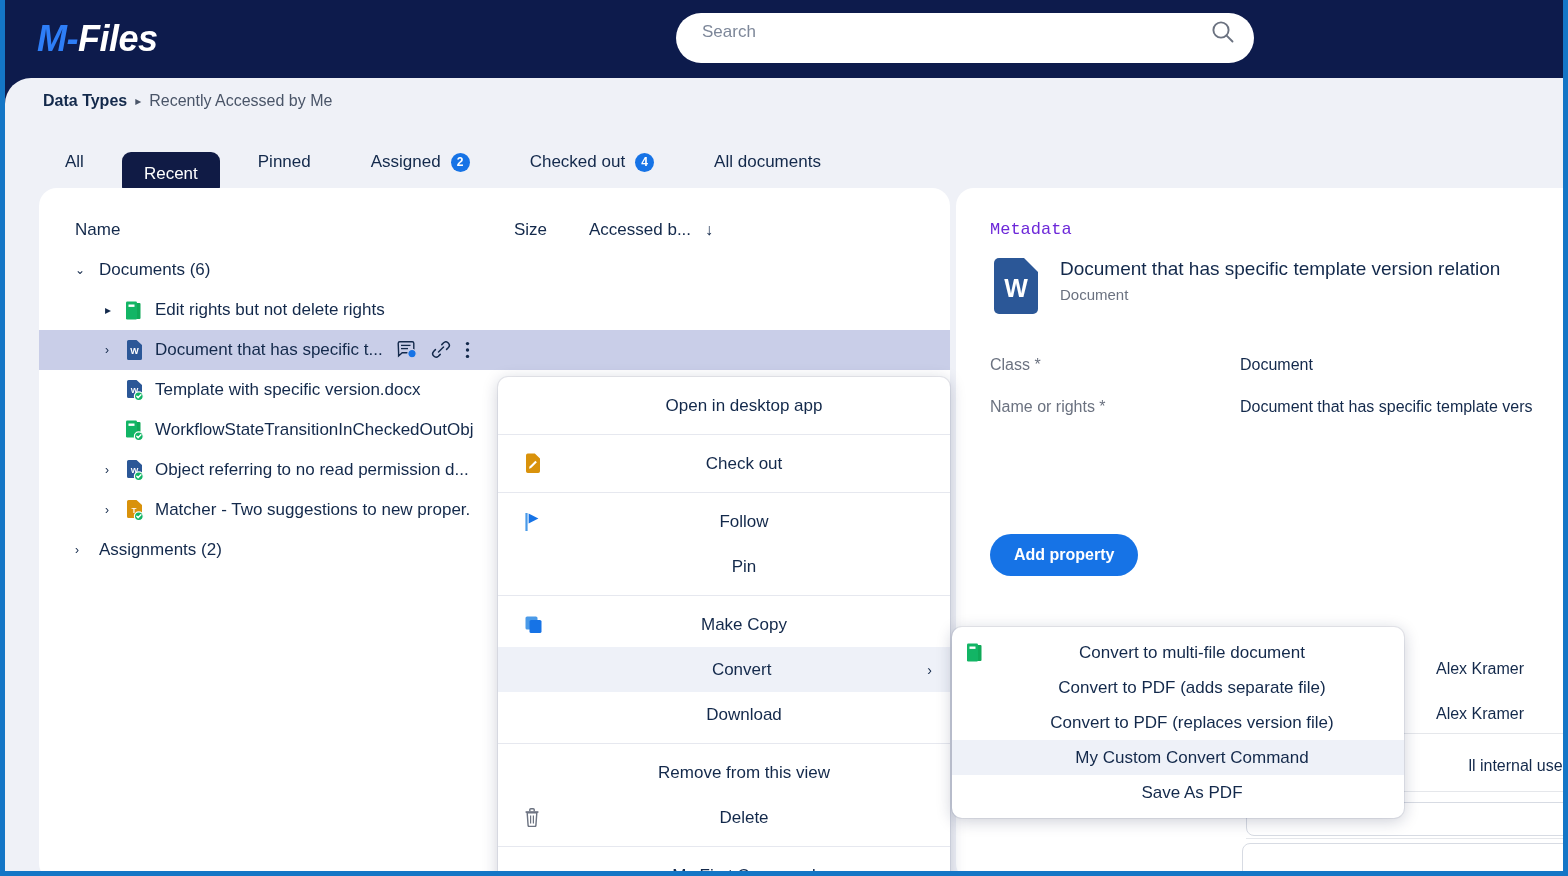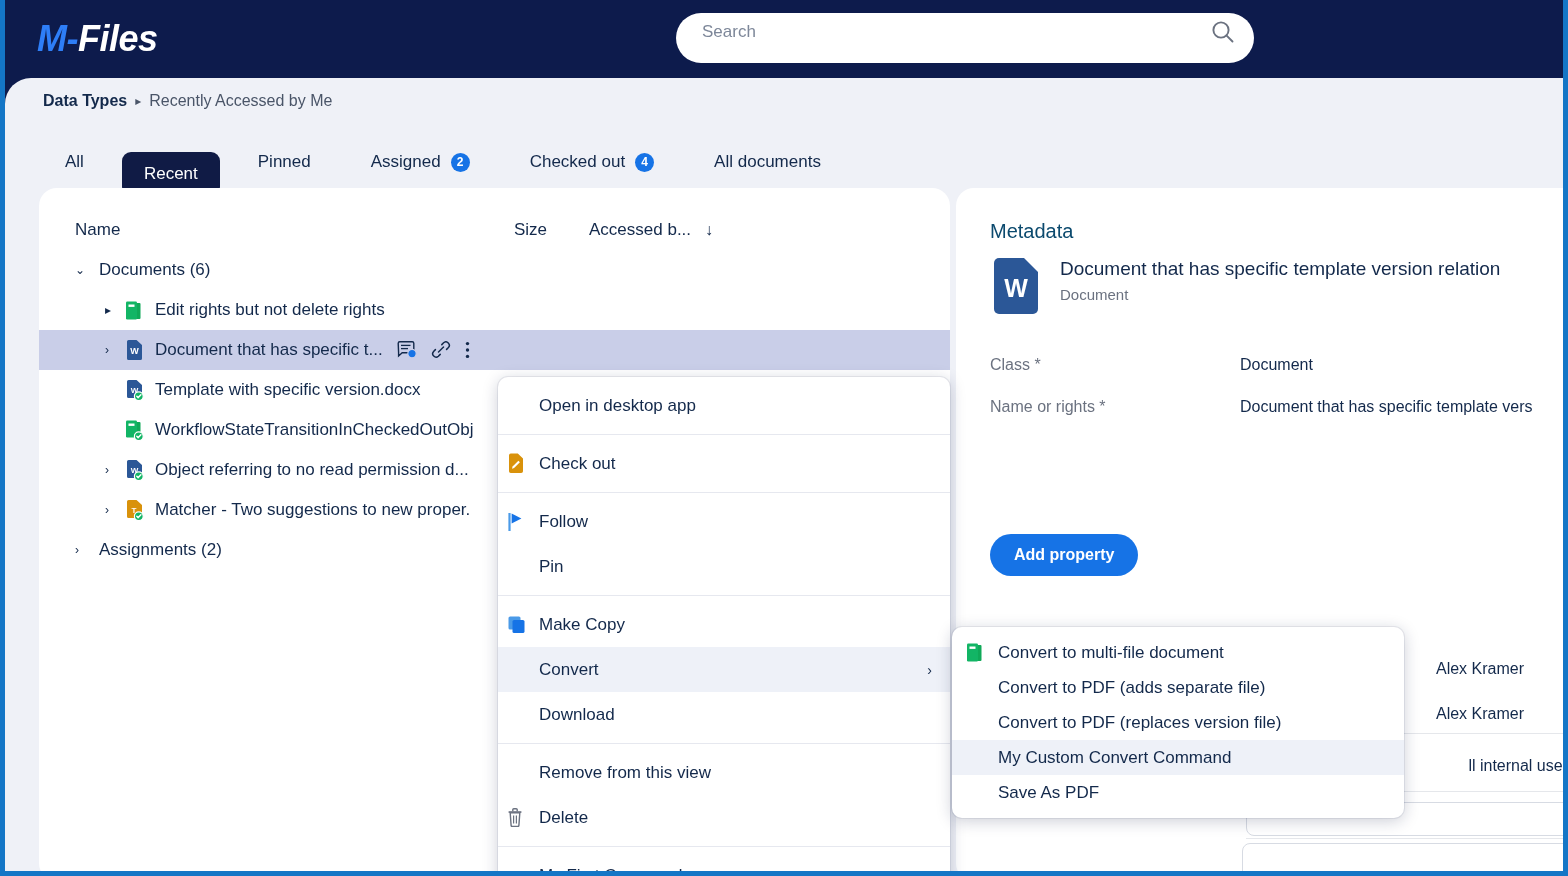--- a/index.html
+++ b/index.html
@@ -171,21 +171,21 @@
   .chev.blank { }
   .indent { width: 30px; flex: none; }
   .ficon { width: 26px; flex: none; display: flex; align-items: center; }
   .rlabel { margin-left: 4px; }
   .row-actions { display: flex; align-items: center; gap: 14px; margin-left: 14px; }
   .kebab { font-size: 17px; letter-spacing: 0; color: #13294b; line-height: 1; }
 
   
   .meta-title {
     position: absolute; left: 34px; top: 32px;
-    font-size: 20px; color: #0c4a6e;
+    font-size: 17px; color: #6d28d9; font-family: Liberation Mono, monospace;
   }
   .doc-head {
     position: absolute; left: 34px; top: 70px;
     display: flex; gap: 18px; align-items: flex-start;
   }
   .doc-name { font-size: 19px; color: #13294b; white-space: nowrap; }
   .doc-sub { font-size: 15px; color: #6b7280; margin-top: 6px; }
 
   .prop { position: absolute; display: flex; font-size: 16px; }
   .prop .plabel { width: 250px; color: #6b7280; }
@@ -225,25 +225,26 @@
     border-radius: 10px;
     box-shadow: 0 3px 16px rgba(16,27,69,0.22), 0 0 0 1px rgba(16,27,69,0.07);
     z-index: 40;
     padding: 6px 0;
   }
   #ctx-menu { left: 493px; top: 299px; width: 452px; }
   .mi {
     height: 45px;
     display: flex;
     align-items: center;
-    padding: 0 18px 0 9px;
+    padding: 0 18px 0 26px;
     font-size: 17px;
     color: #13294b;
     cursor: pointer;
     white-space: nowrap;
+    text-align: center;
   }
   .mi.hl { background: #eef1f8; }
   .mi .mi-icon { width: 32px; flex: none; display: flex; align-items: center; }
   .mi .mi-label { flex: 1; }
   .mi .mi-arrow { font-size: 14px; color: #13294b; }
   .sep { height: 1px; background: #e6e8ef; margin: 6px 0; }
 
   #sub-menu { left: 947px; top: 549px; width: 452px; padding: 8px 0; }
   #sub-menu .mi { height: 35px; padding-left: 14px; }
 

